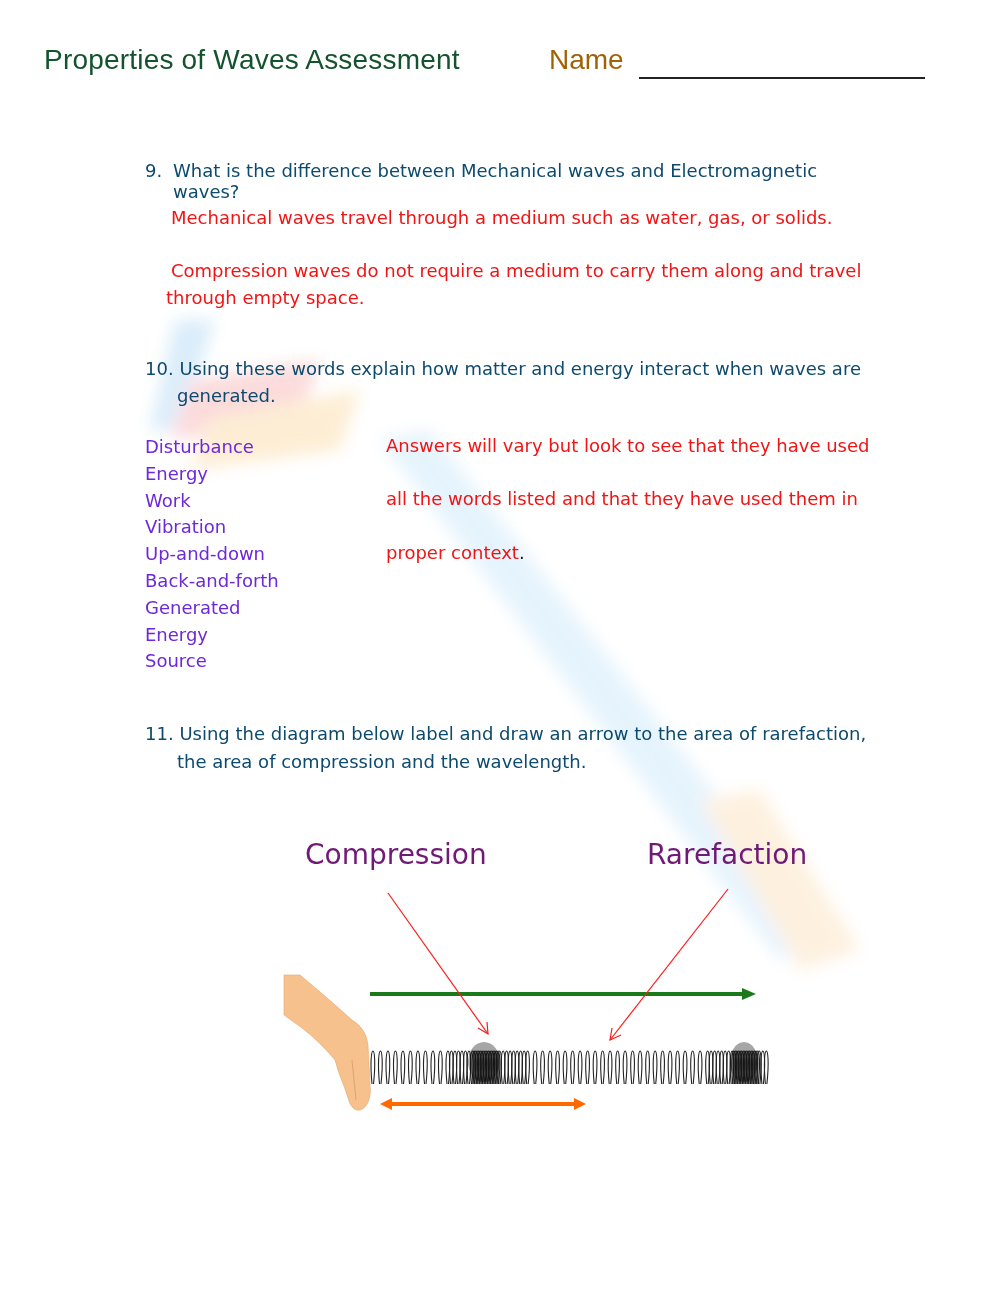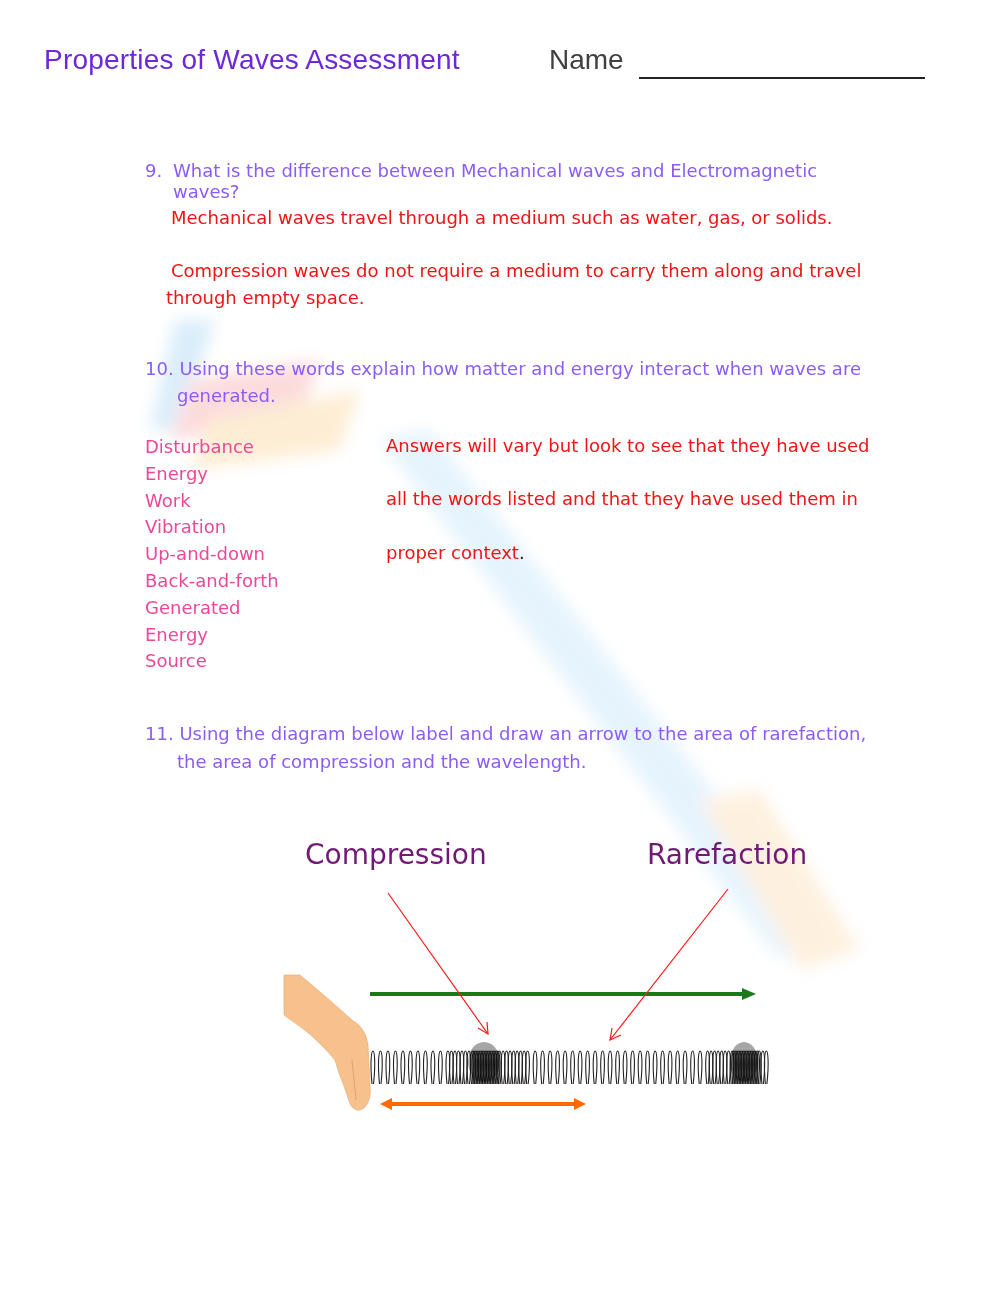--- a/index.html
+++ b/index.html
@@ -3,27 +3,27 @@
   <meta charset="utf-8">
   <style>
     html, body { margin: 0; padding: 0; background: #ffffff; }
     body {
       width: 1000px; height: 1294px; position: relative; overflow: hidden;
       font-family: "DejaVu Sans", "Liberation Sans", sans-serif;
       color: #1a1a1a;
     }
     .watermark { position: absolute; left: 0; top: 0; width: 1000px; height: 1294px; pointer-events: none; }
     .title-row { position: absolute; top: 44px; left: 44px; width: 900px; height: 44px; }
-    .title { position: absolute; left: 0; top: 0; font-size: 28px; font-weight: 300; letter-spacing: 0.2px; color: #6d28d9; font-family: "Liberation Sans", sans-serif; }
-    .name-label { position: absolute; left: 505px; top: 0; font-size: 28px; color: #404040; font-family: "Liberation Sans", sans-serif; }
+    .title { position: absolute; left: 0; top: 0; font-size: 28px; font-weight: 300; letter-spacing: 0.2px; color: #14532d; font-family: "Liberation Sans", sans-serif; }
+    .name-label { position: absolute; left: 505px; top: 0; font-size: 28px; color: #a16207; font-family: "Liberation Sans", sans-serif; }
     .name-line { position: absolute; left: 595px; top: 33px; width: 286px; height: 0; border-bottom: 2px solid #222; }
-    .q { position: absolute; font-size: 18px; line-height: 21px; color: #8b5cf6; }
+    .q { position: absolute; font-size: 18px; line-height: 21px; color: #0c4a6e; }
     .ans { position: absolute; font-size: 18px; line-height: 21px; color: #f01414; }
     .q-num { display: inline-block; width: 28px; }
-    .words { position: absolute; left: 145px; top: 434px; font-size: 18px; line-height: 26.8px; color: #ec4899; }
+    .words { position: absolute; left: 145px; top: 434px; font-size: 18px; line-height: 26.8px; color: #6d28d9; }
     .word { display: block; }
     .diagram-label { position: absolute; font-size: 28px; color: #701a75; }
   </style>
 </head>
 <body>
 
 <svg class="watermark" viewBox="0 0 1000 1294">
   <defs>
     <filter id="blur">
         <feGaussianBlur stdDeviation="8"></feGaussianBlur>

